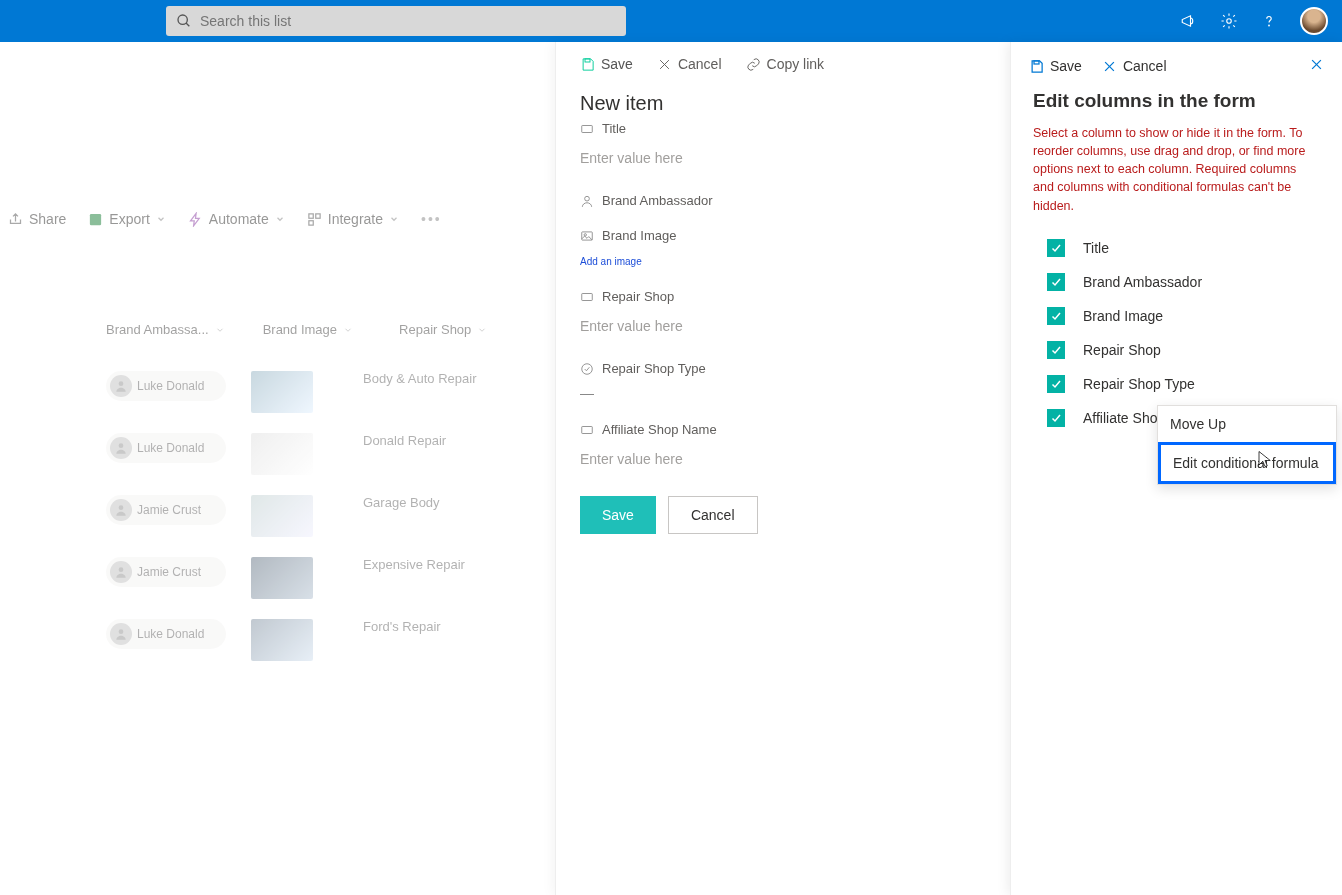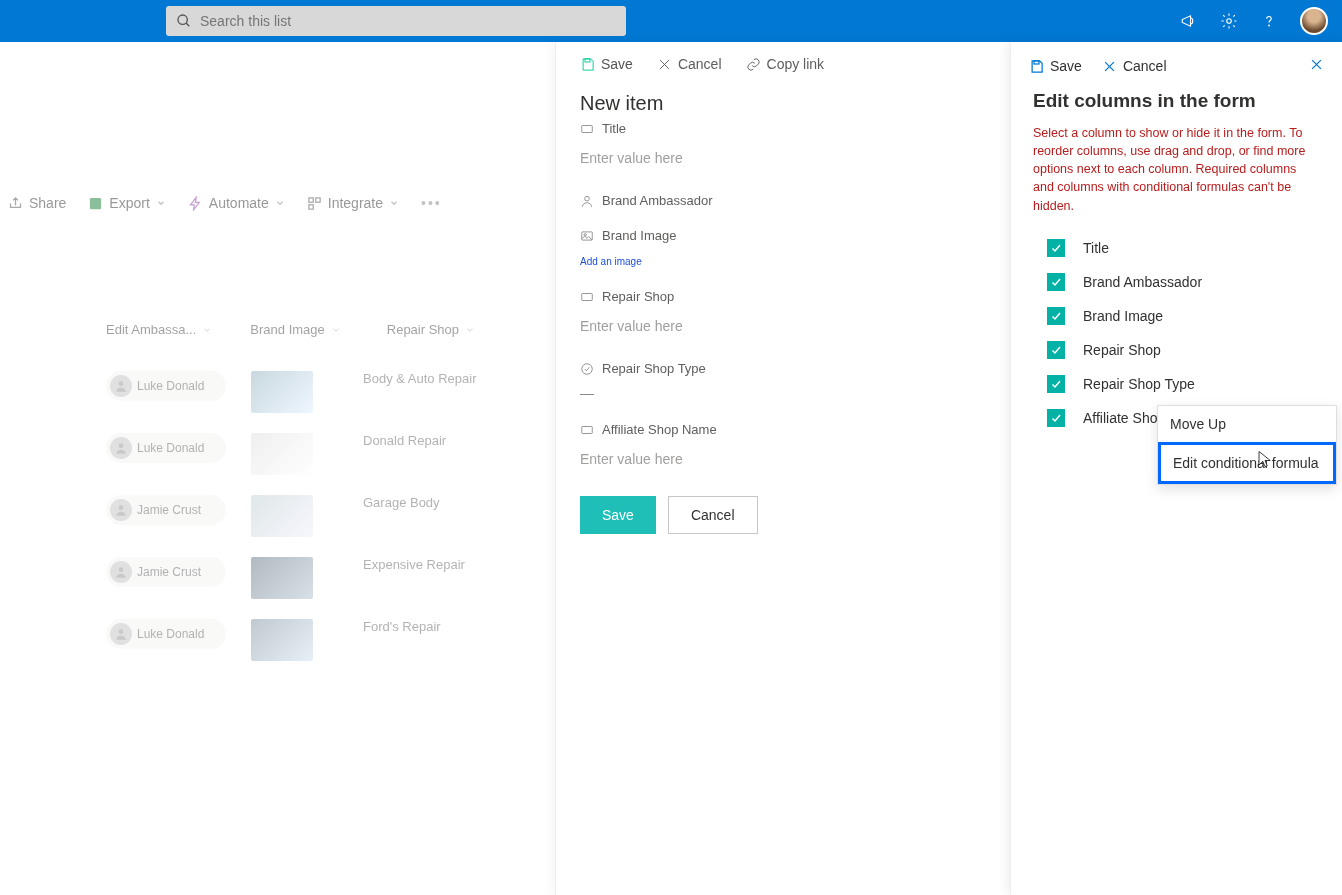--- a/index.html
+++ b/index.html
@@ -18,21 +18,21 @@
   .search-wrap input { flex: 1; border: none; background: transparent; font-size: 14px; color: #333; outline: none; }
   .header-right { position: absolute; right: 14px; display: flex; align-items: center; gap: 22px; }
   .header-right svg { width: 18px; height: 18px; stroke: #fff; fill: none; stroke-width: 1.5; cursor: pointer; }
   .avatar { width: 28px; height: 28px; border-radius: 50%; background: radial-gradient(circle at 50% 30%, #d9b48f 30%, #6b4a2f 70%); border: 2px solid #fff; cursor: pointer; }
 
   
   .list-bg {
     position: absolute; top: 42px; left: 0; width: 555px; bottom: 0;
     opacity: 0.45; pointer-events: none; padding-top: 150px;
   }
-  .cmdbar { position: absolute; top: 195px; left: 0; padding: 0 8px; display: flex; gap: 22px; align-items: center; font-size: 14px; color: #323130; opacity: 0.5; }
+  .cmdbar { position: absolute; top: 211px; left: 0; padding: 0 8px; display: flex; gap: 22px; align-items: center; font-size: 14px; color: #323130; opacity: 0.5; }
   .cmdbar .item { display: flex; align-items: center; gap: 6px; }
   .cmdbar svg { width: 15px; height: 15px; }
   .cmdbar .chev { width: 10px; height: 10px; }
 
   .columns-header {
     display: flex; gap: 60px; padding-left: 106px; margin-top: 130px;
     font-size: 13px; color: #323130;
   }
   .col-h { display: flex; align-items: center; gap: 6px; }
   .col-h svg { width: 10px; height: 10px; stroke: #888; fill: none; stroke-width: 2; }
@@ -171,21 +171,21 @@
       </svg>
   </div>
   <div class="item">
     <span style="letter-spacing:2px;color:#888;">•••</span>
   </div>
 </div>
 
 <div class="list-bg">
   <div class="columns-header">
     <div class="col-h">
-        <span>Edit Ambassa...</span>
+        <span>Brand Ambassa...</span>
         <svg viewBox="0 0 24 24">
           <polyline points="6 9 12 15 18 9"></polyline>
         </svg>
       </div>
     <div class="col-h" style="margin-left:-22px">
         <span>Brand Image</span>
         <svg viewBox="0 0 24 24">
           <polyline points="6 9 12 15 18 9"></polyline>
         </svg>
       </div>

